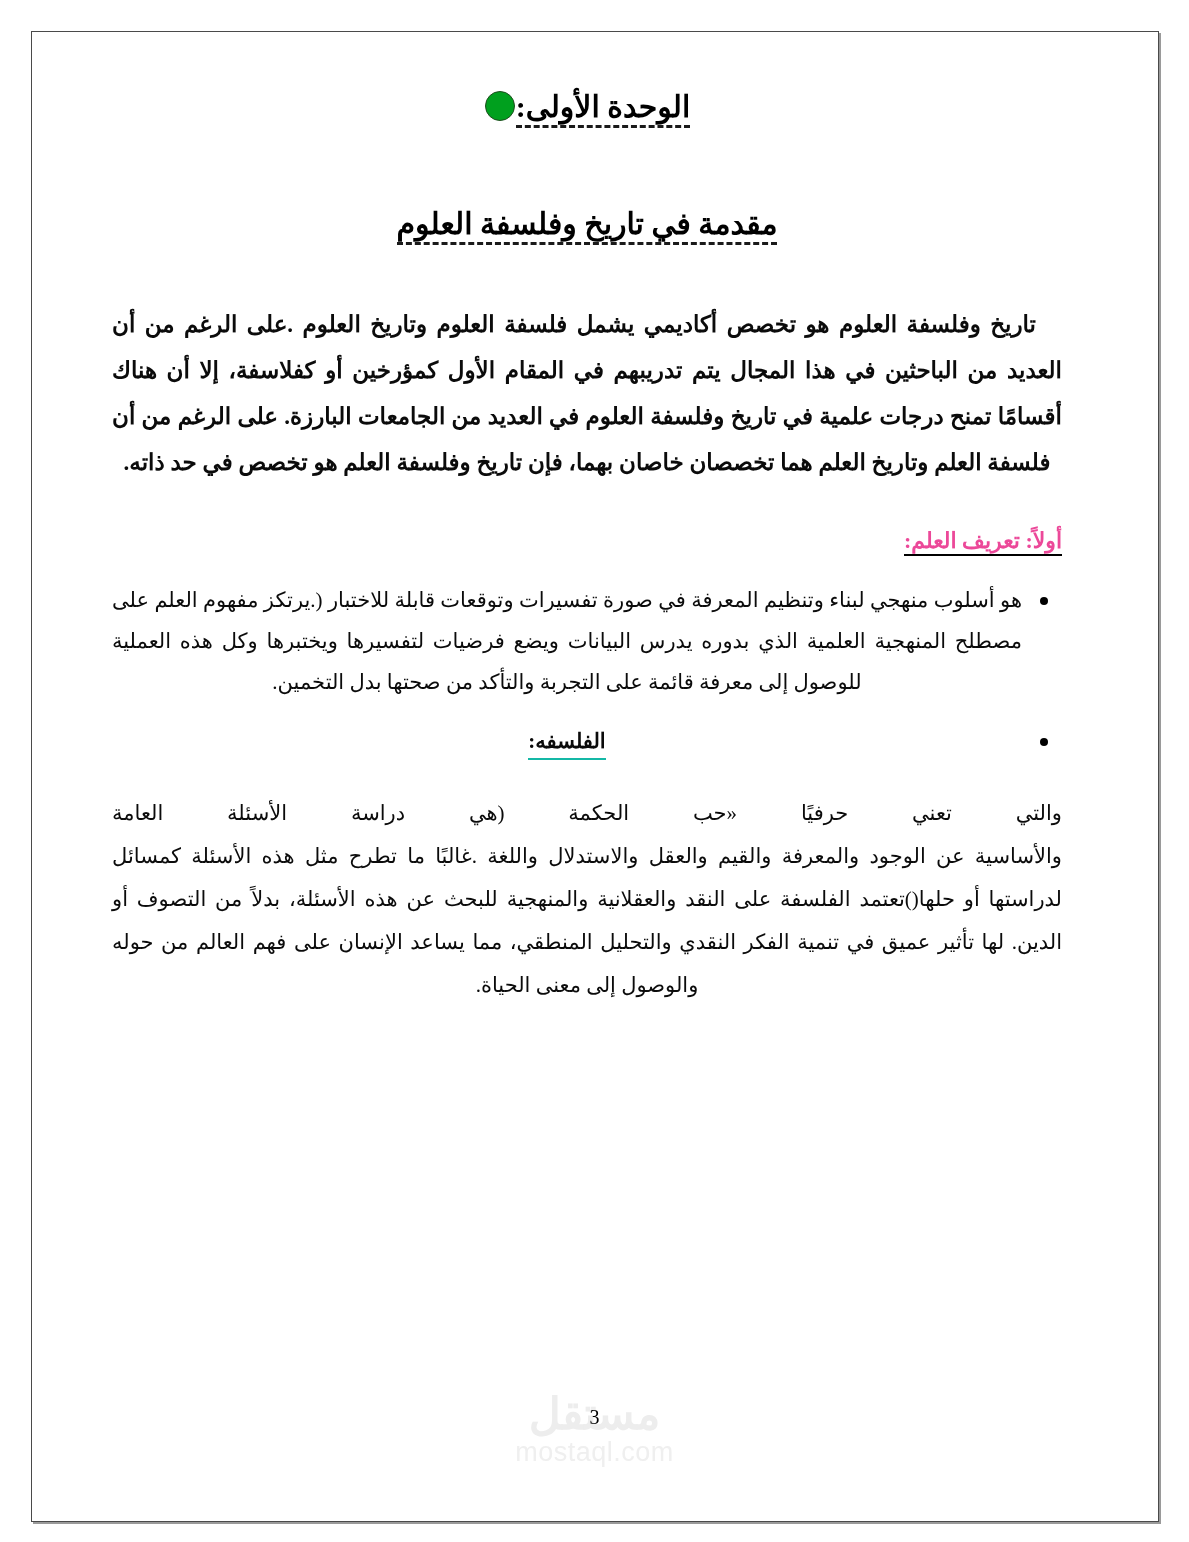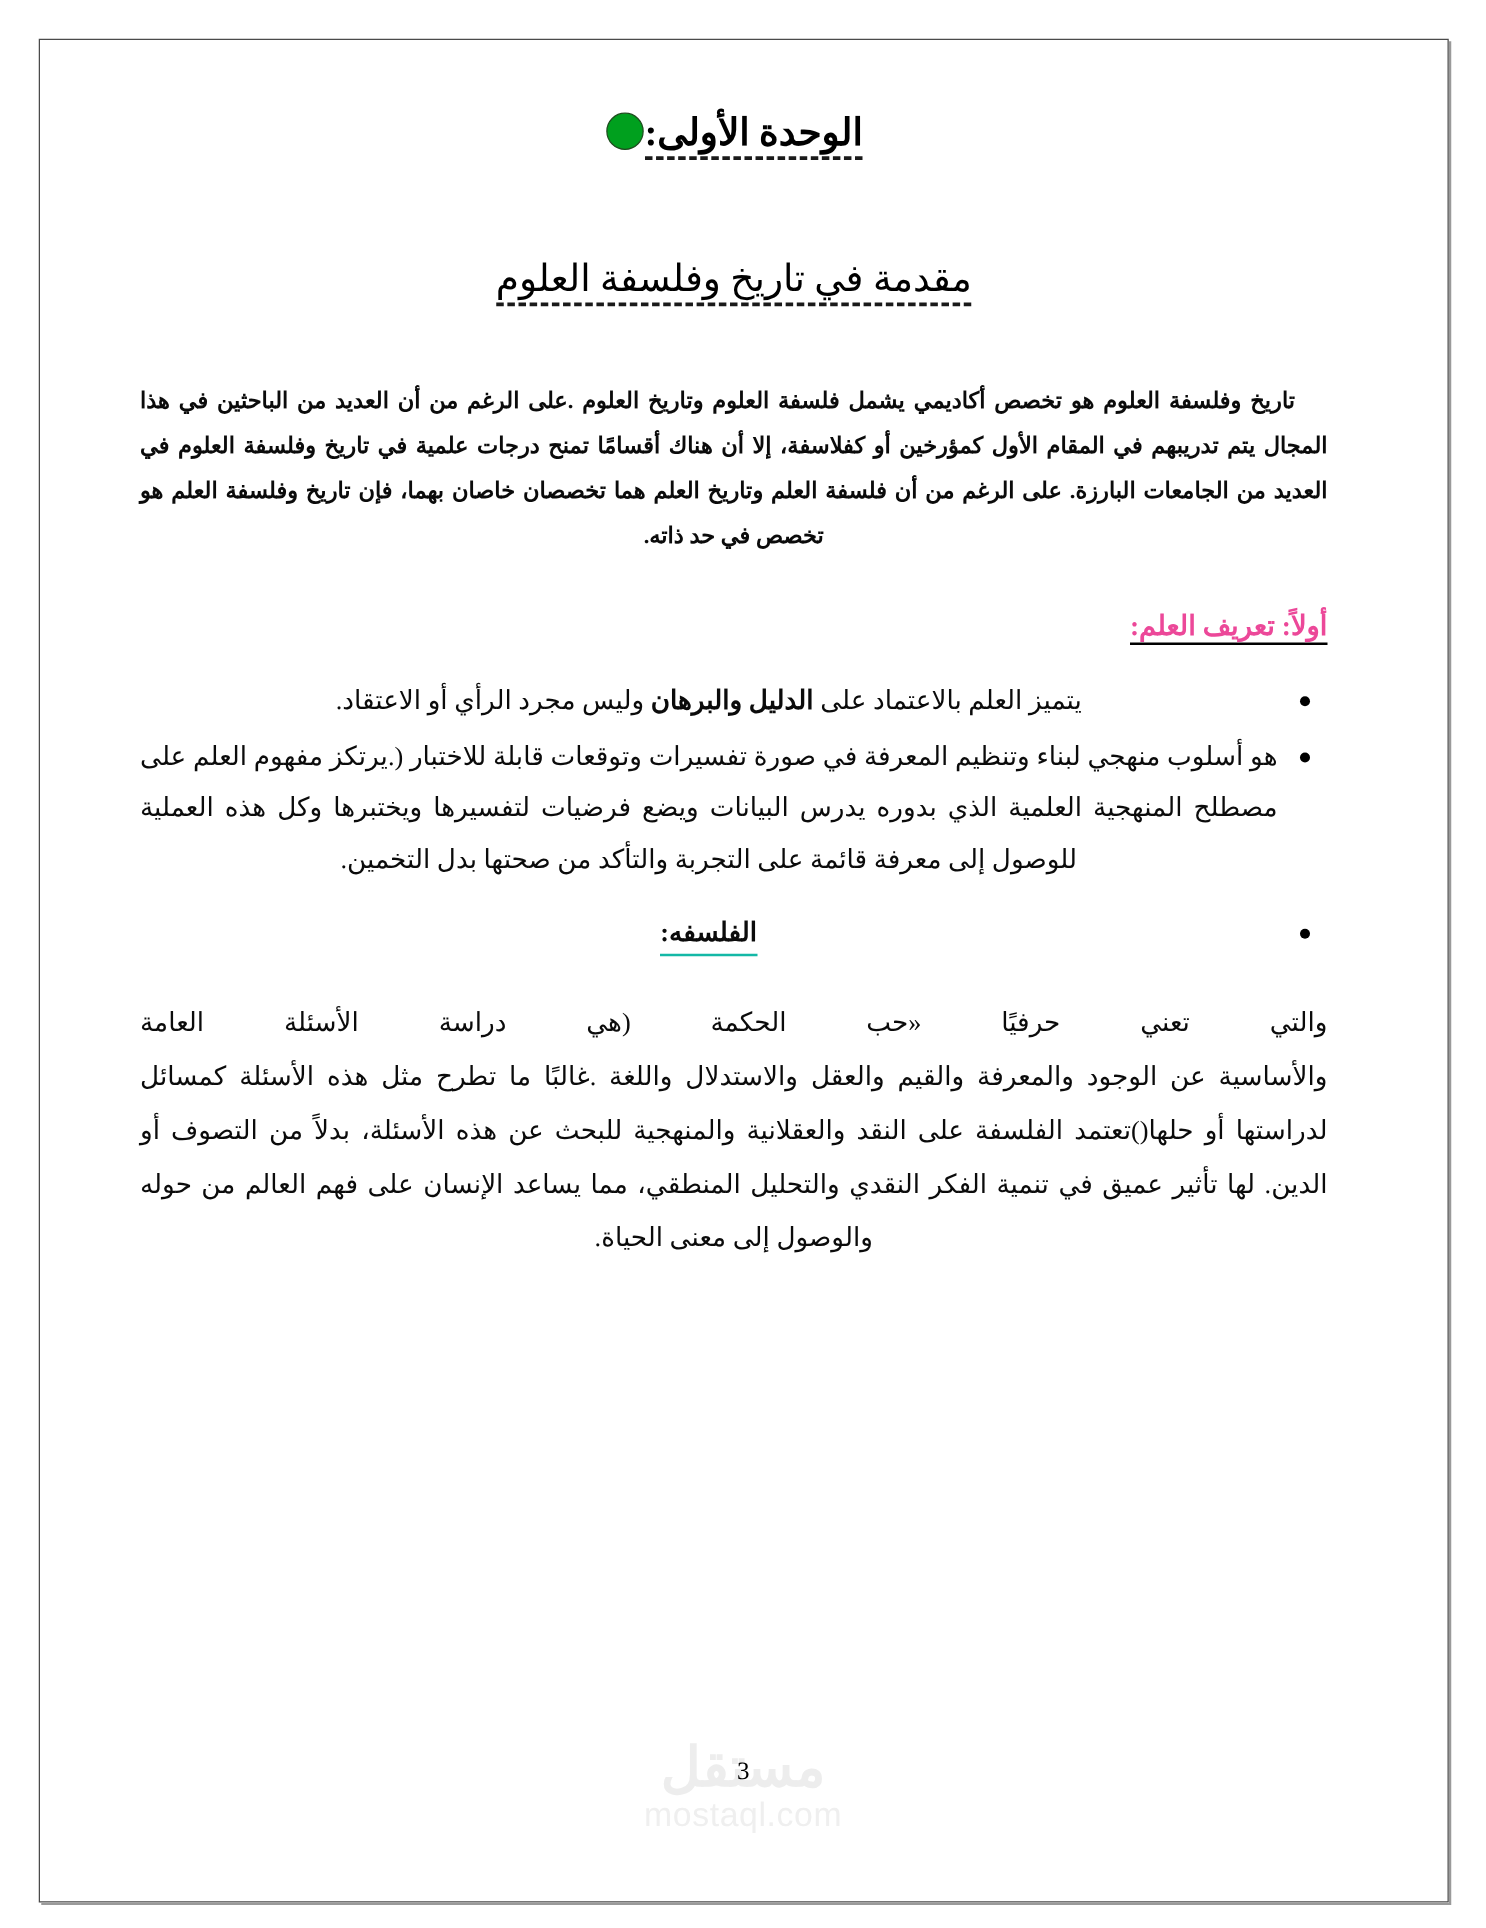--- a/index.html
+++ b/index.html
@@ -59,35 +59,35 @@
     height: 28px;
     border-radius: 50%;
     background: #00A01E;
     border: 1px solid #1e4d1e;
     vertical-align: -4px;
     margin: 0 1px;
   }
 
   .title-line-2 {
     text-align: center;
-    font-weight: normal;
+    font-weight: bold;
     font-size: 30px;
     color: #000;
     margin: 72px 0 0 0;
     line-height: 1.5;
   }
   .title-line-2 span {
     border-bottom: 3px dashed #1a1a1a;
     padding-bottom: 2px;
   }
 
   
   .intro-para {
     font-weight: bold;
-    font-size: 18px;
+    font-size: 23px;
     line-height: 2.0;
     text-align: justify;
     text-align-last: center;
     margin: 56px 0 0 0;
     color: #0b0b0b;
     text-indent: 26px;
   }
 
   .section-heading {
     font-weight: bold;
@@ -221,23 +221,20 @@
 
     <p class="intro-para">تاريخ وفلسفة العلوم هو تخصص أكاديمي يشمل فلسفة العلوم وتاريخ العلوم .على الرغم من أن العديد من الباحثين في هذا المجال يتم تدريبهم في المقام الأول كمؤرخين أو كفلاسفة، إلا أن هناك أقسامًا تمنح درجات علمية في تاريخ وفلسفة العلوم في العديد من الجامعات البارزة. على الرغم من أن فلسفة العلم وتاريخ العلم هما تخصصان خاصان بهما، فإن تاريخ وفلسفة العلم هو تخصص في حد ذاته.</p>
 
     <div class="section-heading">
       <span>أولاً: تعريف العلم:</span>
     </div>
 
     <ul class="bullets">
 
 
-      <li>
-        <span>يتميز العلم بالاعتماد على </span><b class="inline-bold">الدليل والبرهان</b><span> وليس مجرد الرأي أو الاعتقاد.</span>
-      </li>
 
       <li>
         <span>هو أسلوب منهجي لبناء وتنظيم المعرفة في صورة تفسيرات وتوقعات قابلة للاختبار (.يرتكز مفهوم العلم على مصطلح المنهجية العلمية الذي بدوره يدرس البيانات ويضع فرضيات لتفسيرها ويختبرها وكل هذه العملية للوصول إلى معرفة قائمة على التجربة والتأكد من صحتها بدل التخمين.</span>
       </li>
 
       <li class="phil-head">
         <span class="u">الفلسفه:</span>
       </li>
 
     </ul>

